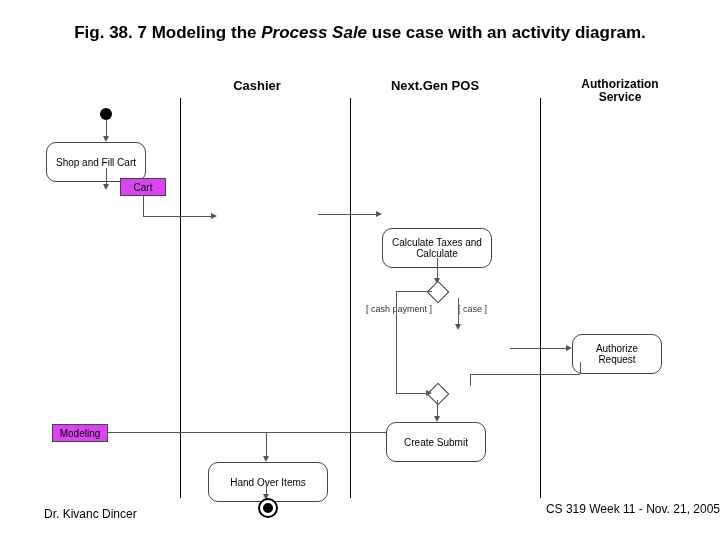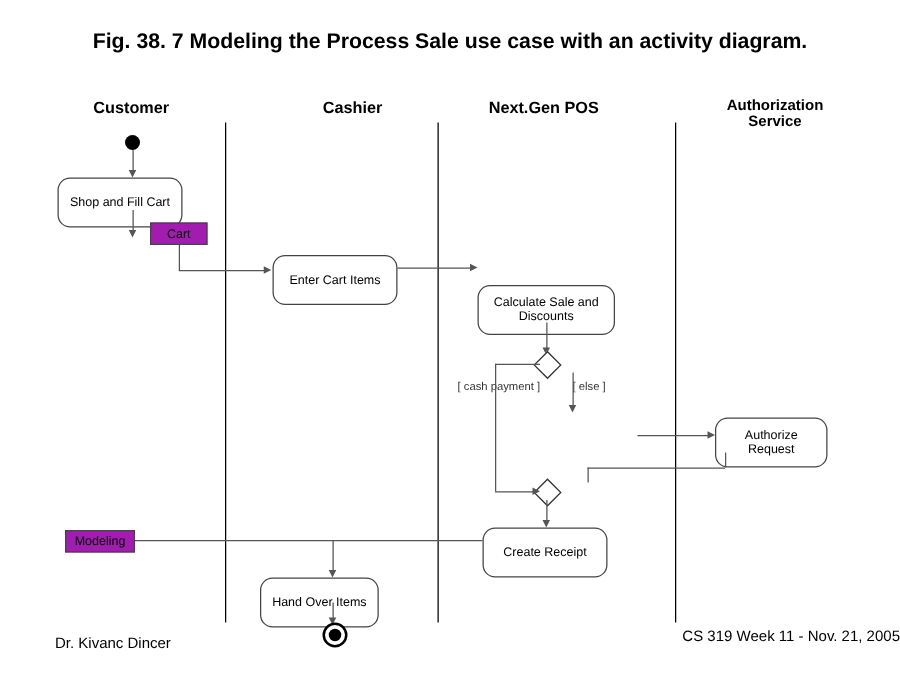--- a/index.html
+++ b/index.html
@@ -1,27 +1,27 @@
 <!DOCTYPE html>
 <html><head>
 <meta charset="utf-8">
 <style>
   html,body{margin:0;padding:0;font-family:Arial,Helvetica,sans-serif;background:#fff;color:#000}
   .page{position:relative;width:720px;height:540px;overflow:hidden}
   .title{position:absolute;top:22px;left:0;width:720px;text-align:center;font-weight:bold;font-size:17px;line-height:1.25}
-  .title .italic{}
+  .title .italic{font-style:italic}
   .lanes{position:absolute;top:78px;left:40px;width:640px;height:420px}
   .lane-head{position:absolute;top:0;font-weight:bold;font-size:13px;text-align:center}
   .lane-head.small{font-size:12px;line-height:1.1}
   .vline{position:absolute;top:20px;width:0;border-left:1px solid #000;height:400px}
   .start-dot{position:absolute;width:12px;height:12px;background:#000;border-radius:50%}
   .end-outer{position:absolute;width:16px;height:16px;border:2px solid #000;border-radius:50%;background:#fff}
   .end-inner{position:absolute;left:3px;top:3px;width:10px;height:10px;background:#000;border-radius:50%}
   .act{position:absolute;border:1px solid #444;border-radius:10px;background:#fff;font-size:10px;text-align:center;display:flex;align-items:center;justify-content:center;padding:19px 4px;box-sizing:border-box}
-  .obj{position:absolute;border:1px solid #444;background:#a21caf;font-size:10px;text-align:center;display:flex;align-items:center;justify-content:center;padding:2px 4px;box-sizing:border-box}
+  .obj{position:absolute;border:1px solid #444;background:#d946ef;font-size:10px;text-align:center;display:flex;align-items:center;justify-content:center;padding:2px 4px;box-sizing:border-box}
   .diamond{position:absolute;width:14px;height:14px;border:1px solid #333;background:#fff;transform:rotate(45deg)}
   .guard{position:absolute;font-size:9px;color:#333}
   .footer-left{position:absolute;left:44px;bottom:19px;font-size:12px}
   .footer-center{position:absolute;left:0;width:720px;bottom:24px;text-align:right;font-size:12px}
   .arrow{position:absolute;background:#555}
   .arrow.h{height:1px}
   .arrow.v{width:1px}
   .head{position:absolute;width:0;height:0}
   .head.r{border-top:3px solid transparent;border-bottom:3px solid transparent;border-left:6px solid #555}
   .head.l{border-top:3px solid transparent;border-bottom:3px solid transparent;border-right:6px solid #555}
@@ -30,52 +30,50 @@
 </head>
 <body>
 <div class="page">
 
 <div class="title">
   <span>Fig. 38. 7 Modeling the </span><span class="italic">Process Sale</span><span> use case with an activity diagram.</span>
 </div>
 
 <div class="lanes">
 
-  <div class="lane-head" style="left:10px;width:110px">Customer</div>
-  <div class="lane-head" style="left:192px;width:100px">Cashier</div>
+  <div class="lane-head" style="left:167px;width:100px">Cashier</div>
   <div class="lane-head small" style="left:520px;width:120px">Authorization Service</div>
   <div class="lane-head" style="left:335px;width:120px">Next.Gen POS</div>
 
   <div class="vline" style="left:140px"></div>
   <div class="vline" style="left:310px"></div>
   <div class="vline" style="left:500px"></div>
 
   <div class="start-dot" style="left:60px;top:30px"></div>
   <div class="arrow v" style="left:66px;top:42px;height:18px"></div>
   <div class="head d" style="left:63px;top:58px"></div>
   <div class="act" style="left:6px;top:64px;width:100px;height:26px">Shop and Fill Cart</div>
   <div class="arrow v" style="left:66px;top:90px;height:18px"></div>
   <div class="head d" style="left:63px;top:106px"></div>
   <div class="obj" style="left:80px;top:100px;width:46px;height:18px">Cart</div>
 
   <div class="arrow v" style="left:103px;top:118px;height:20px"></div>
   <div class="arrow h" style="left:103px;top:138px;width:70px"></div>
   <div class="head r" style="left:171px;top:135px"></div>
 
-  <div class="act" style="left:178px;top:126px;width:100px;height:20px">Enter Cart Items</div>
   <div class="arrow h" style="left:278px;top:136px;width:60px"></div>
   <div class="head r" style="left:336px;top:133px"></div>
 
-  <div class="act" style="left:342px;top:150px;width:110px;height:30px">Calculate Sale and Discounts</div>
+  <div class="act" style="left:342px;top:150px;width:110px;height:30px">Calculate Taxes and Calculate</div>
   <div class="arrow v" style="left:397px;top:180px;height:22px"></div>
   <div class="head d" style="left:394px;top:200px"></div>
   <div class="diamond" style="left:390px;top:206px"></div>
 
   <div class="guard" style="left:326px;top:226px">[ cash payment ]</div>
-  <div class="guard" style="left:418px;top:226px">[ else ]</div>
+  <div class="guard" style="left:418px;top:226px">[ case ]</div>
 
   <div class="arrow v" style="left:418px;top:220px;height:28px"></div>
   <div class="head d" style="left:415px;top:246px"></div>
   <div class="arrow h" style="left:470px;top:270px;width:58px"></div>
   <div class="head r" style="left:526px;top:267px"></div>
 
   <div class="act" style="left:532px;top:256px;width:90px;height:28px">Authorize Request</div>
 
   <div class="arrow h" style="left:430px;top:296px;width:110px"></div>
   <div class="arrow v" style="left:540px;top:284px;height:12px"></div>
@@ -83,29 +81,29 @@
 
   <div class="diamond" style="left:390px;top:308px"></div>
 
   <div class="arrow h" style="left:356px;top:213px;width:36px"></div>
   <div class="arrow v" style="left:356px;top:213px;height:102px"></div>
   <div class="arrow h" style="left:356px;top:315px;width:34px"></div>
   <div class="head r" style="left:386px;top:312px"></div>
 
   <div class="arrow v" style="left:397px;top:322px;height:18px"></div>
   <div class="head d" style="left:394px;top:338px"></div>
-  <div class="act" style="left:346px;top:344px;width:100px;height:20px">Create Receipt</div>
+  <div class="act" style="left:346px;top:344px;width:100px;height:20px">Create Submit</div>
 
   <div class="arrow h" style="left:60px;top:354px;width:286px"></div>
   <div class="head l" style="left:56px;top:351px"></div>
   <div class="obj" style="left:12px;top:346px;width:56px;height:18px">Modeling</div>
 
   <div class="arrow v" style="left:226px;top:354px;height:26px"></div>
   <div class="head d" style="left:223px;top:378px"></div>
-  <div class="act" style="left:168px;top:384px;width:95px;height:20px">Hand Over Items</div>
+  <div class="act" style="left:168px;top:384px;width:120px;height:20px">Hand Over Items</div>
   <div class="arrow v" style="left:226px;top:404px;height:14px"></div>
   <div class="head d" style="left:223px;top:416px"></div>
 
   <div class="end-outer" style="left:218px;top:420px">
     <div class="end-inner"></div>
   </div>
 
 </div>
 
 <div class="footer-left">Dr. Kivanc Dincer</div>

